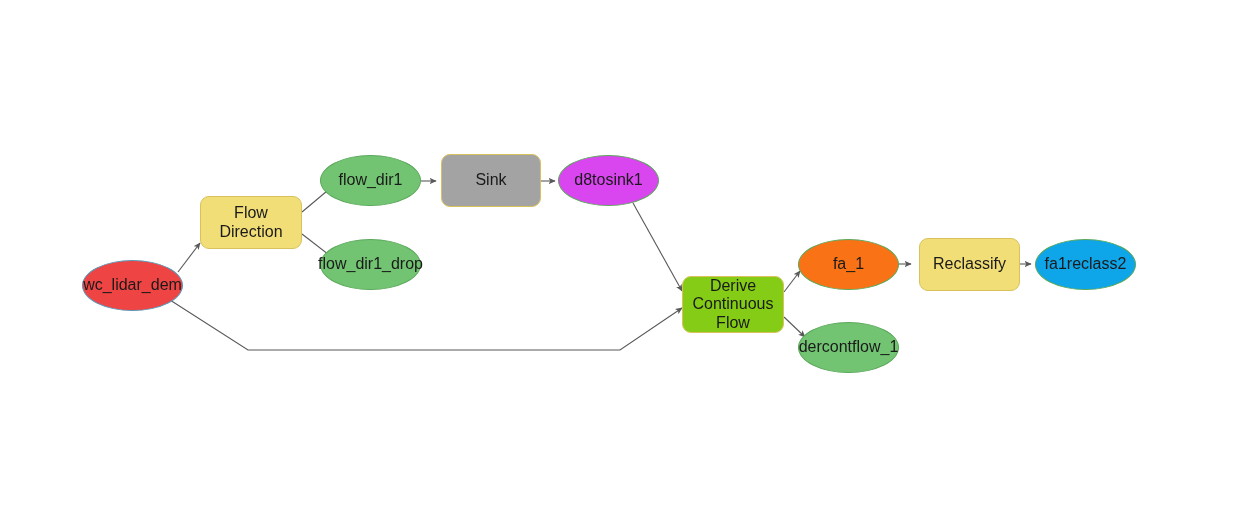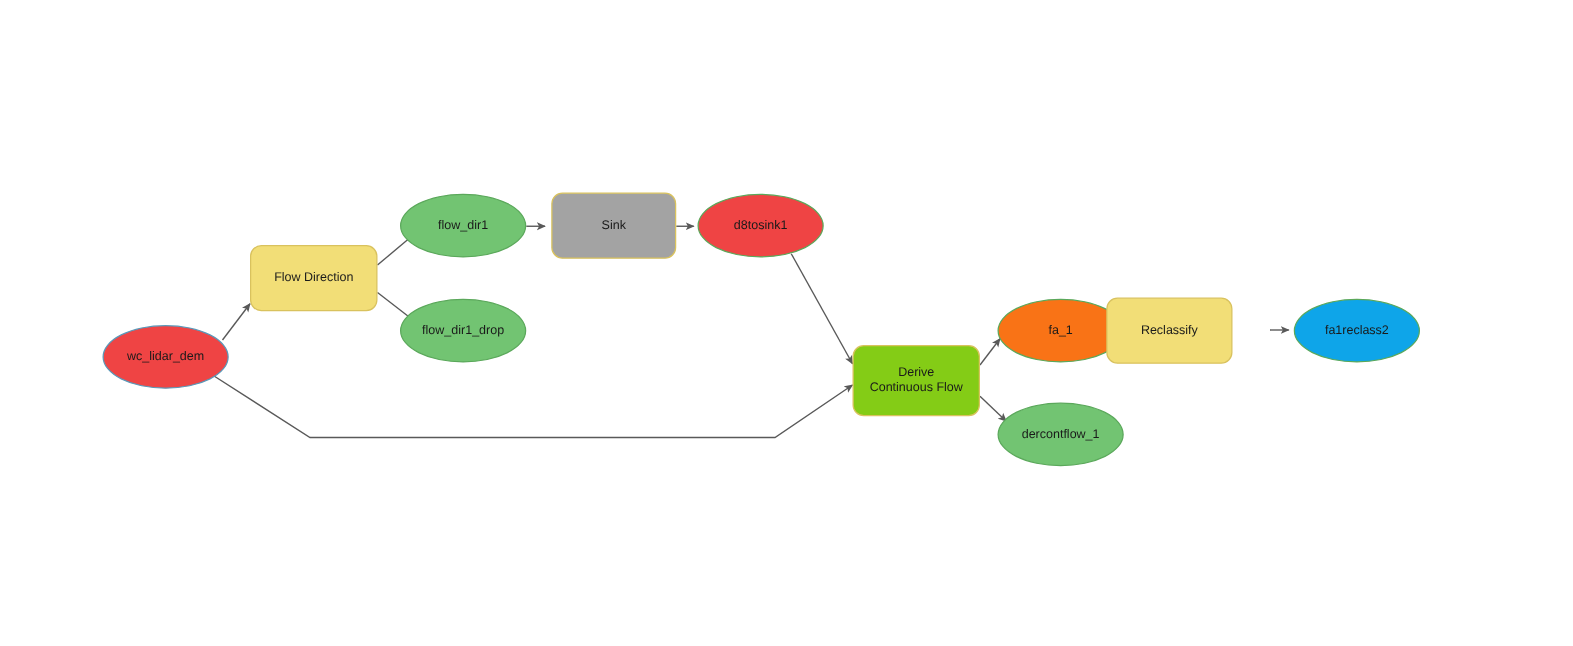--- a/index.html
+++ b/index.html
@@ -28,21 +28,21 @@
   }
   .node {
     position: absolute;
     display: flex;
     align-items: center;
     justify-content: center;
     text-align: center;
     box-sizing: border-box;
     line-height: 1.15;
     color: #1a1a1a;
-    font-size: 10px;
+    font-size: 16px;
     white-space: pre-line;
   }
   .node-data {
     border-radius: 50%;
   }
   .node-tool {
     border-radius: 9px;
   }
 </style>
 </head>
@@ -68,21 +68,21 @@
         <polyline points="899,264 911,264" fill="none" stroke="#595959" stroke-width="1.1" marker-end="url(#arrow)"></polyline>
         <polyline points="1016,264 1031,264" fill="none" stroke="#595959" stroke-width="1.1" marker-end="url(#arrow)"></polyline>
       </g>
   </svg>
   <div id="nodes-group">
       <div class="node node-data" style="left: 82px; top: 260px; width: 101px; height: 51px; background: #ef4444; border: 1px solid rgb(90, 152, 184);"><span>wc_lidar_dem</span></div>
       <div class="node node-tool" style="left: 200px; top: 196px; width: 102px; height: 53px; background: rgb(242, 222, 119); border: 1px solid rgb(217, 194, 94);"><span>Flow Direction</span></div>
       <div class="node node-data" style="left: 320px; top: 155px; width: 101px; height: 51px; background: rgb(114, 196, 114); border: 1px solid rgb(91, 168, 91);"><span>flow_dir1</span></div>
       <div class="node node-data" style="left: 320px; top: 239px; width: 101px; height: 51px; background: rgb(114, 196, 114); border: 1px solid rgb(91, 168, 91);"><span>flow_dir1_drop</span></div>
       <div class="node node-tool" style="left: 441px; top: 154px; width: 100px; height: 53px; background: #a3a3a3; border: 1px solid rgb(217, 194, 94);"><span>Sink</span></div>
-      <div class="node node-data" style="left: 558px; top: 155px; width: 101px; height: 51px; background: #ef4444; border: 1px solid rgb(91, 168, 91);"><span>d8tosink1</span></div>
+      <div class="node node-data" style="left: 558px; top: 155px; width: 101px; height: 51px; background: #d946ef; border: 1px solid rgb(91, 168, 91);"><span>d8tosink1</span></div>
       <div class="node node-tool" style="left: 682px; top: 276px; width: 102px; height: 57px; background: #84cc16; border: 1px solid rgb(217, 194, 94);"><span>Derive
 Continuous Flow</span></div>
       <div class="node node-data" style="left: 798px; top: 239px; width: 101px; height: 51px; background: #f97316; border: 1px solid rgb(91, 168, 91);"><span>fa_1</span></div>
       <div class="node node-data" style="left: 798px; top: 322px; width: 101px; height: 51px; background: rgb(114, 196, 114); border: 1px solid rgb(91, 168, 91);"><span>dercontflow_1</span></div>
-      <div class="node node-tool" style="left: 885px; top: 238px; width: 101px; height: 53px; background: rgb(242, 222, 119); border: 1px solid rgb(217, 194, 94);"><span>Reclassify</span></div>
+      <div class="node node-tool" style="left: 919px; top: 238px; width: 101px; height: 53px; background: rgb(242, 222, 119); border: 1px solid rgb(217, 194, 94);"><span>Reclassify</span></div>
       <div class="node node-data" style="left: 1035px; top: 239px; width: 101px; height: 51px; background: #0ea5e9; border: 1px solid rgb(91, 168, 91);"><span>fa1reclass2</span></div>
     </div>
 </div>
 
 </body></html>

